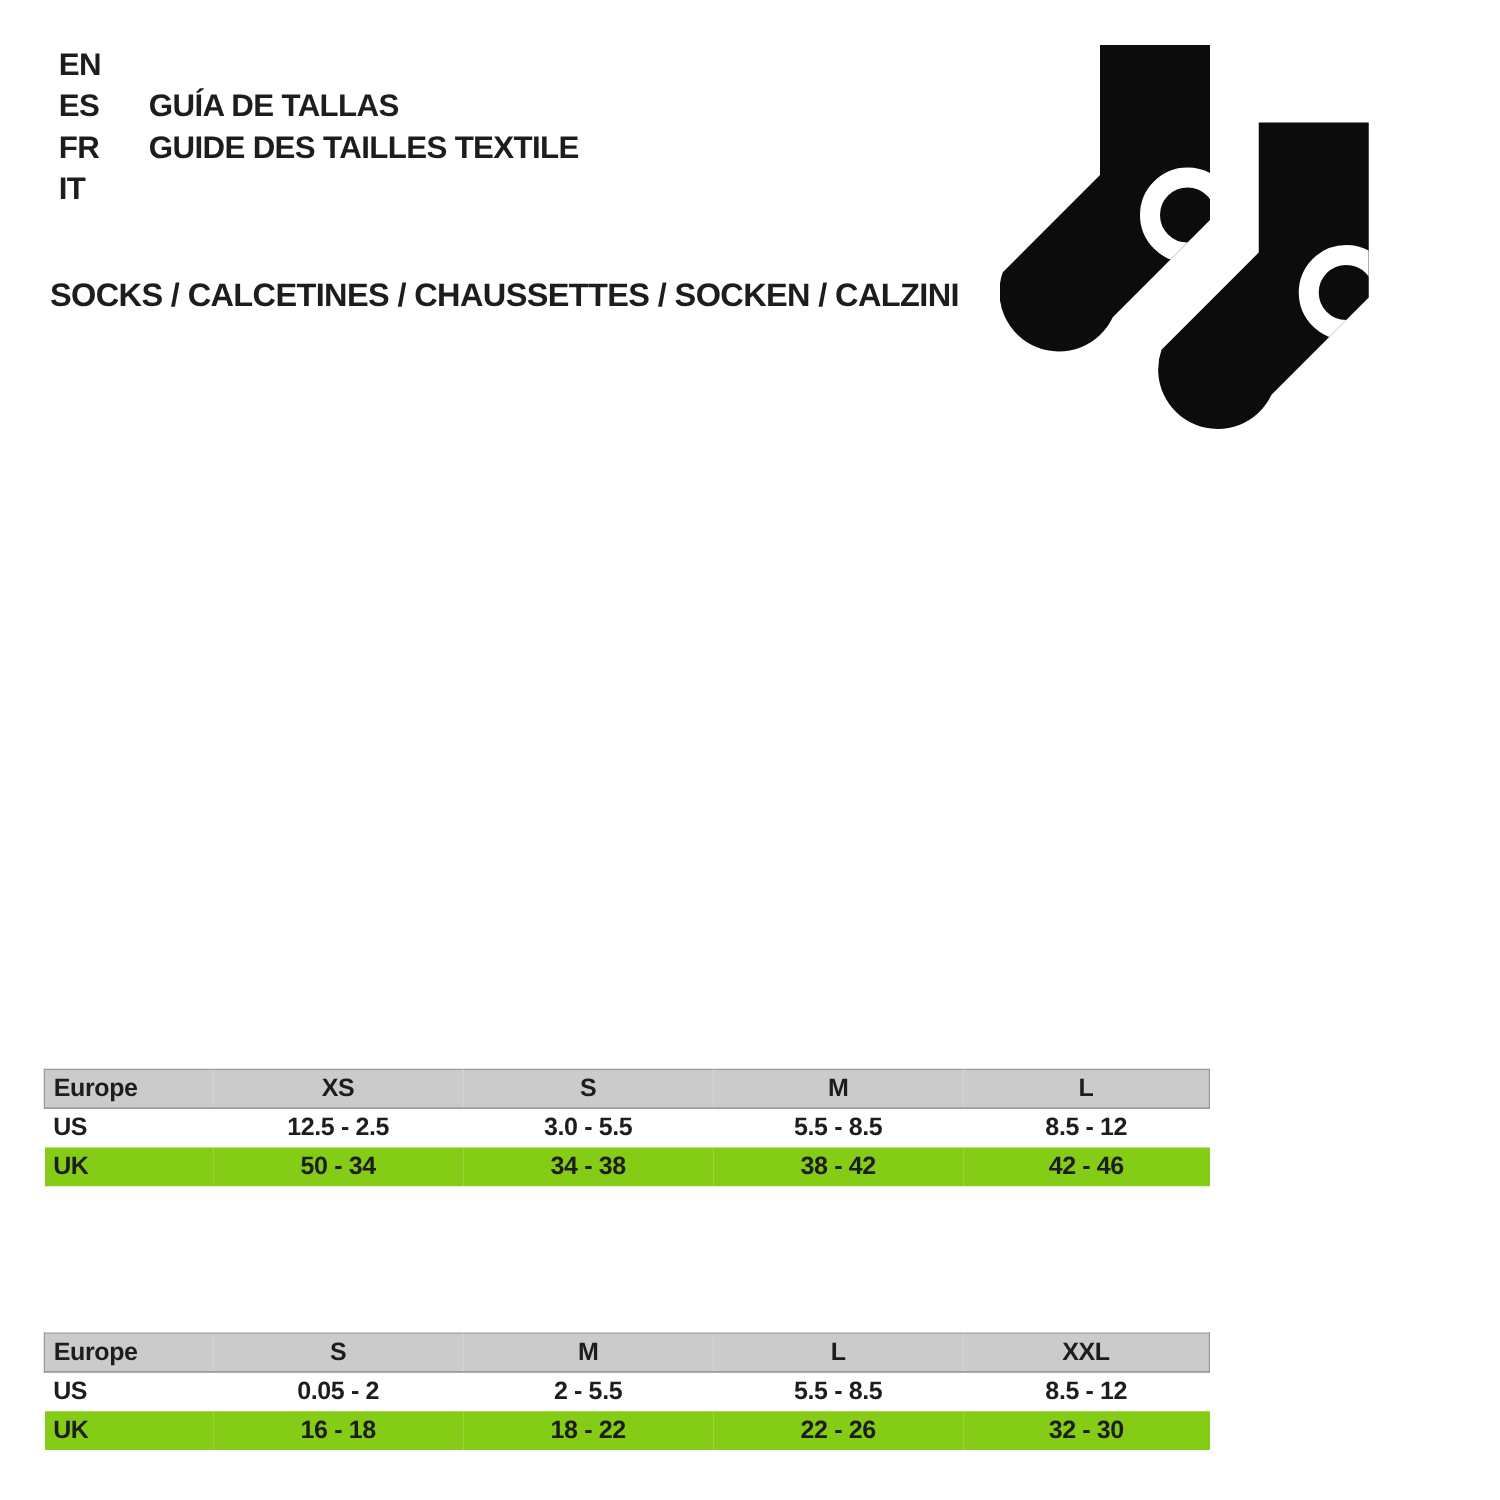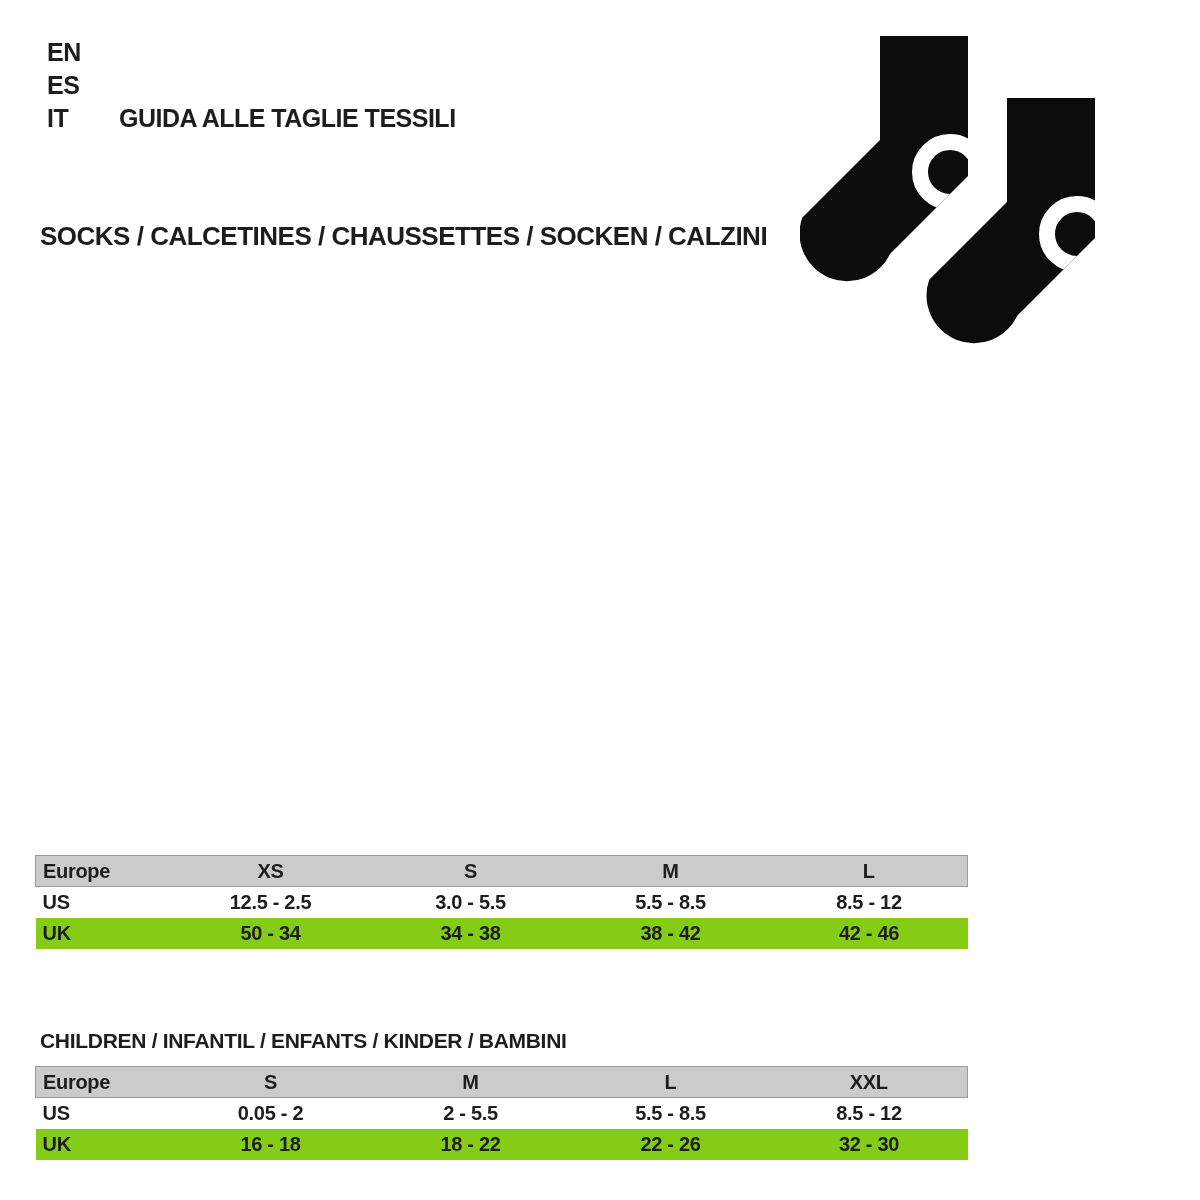--- a/index.html
+++ b/index.html
@@ -66,24 +66,28 @@
 <body>
 
 <div class="page">
 
   <div class="lang-list">
     <div class="lang-row">
       <span class="lang-code">EN</span>
     </div>
     <div class="lang-row">
       <span class="lang-code">ES</span>
+      <span class="lang-title">GUÍA DE TALLAS</span>
+    </div>
+    <div class="lang-row">
+      <span class="lang-code">FR</span>
+      <span class="lang-title">GUIDE DES TAILLES TEXTILE</span>
     </div>
     <div class="lang-row">
       <span class="lang-code">IT</span>
-      <span class="lang-title">GUIDA ALLE TAGLIE TESSILI</span>
     </div>
   </div>
 
   <div class="category-line">SOCKS / CALCETINES / CHAUSSETTES / SOCKEN / CALZINI</div>
 
   <div class="icon-wrap">
     <svg viewBox="0 0 320 330" xmlns="http://www.w3.org/2000/svg" aria-hidden="true">
       <defs>
         <clipPath id="sockClip">
           <path d="M40,0 H84 V70 L45.1,108.9 A23.8,23.8 0 0 1 1.1,90.9 L40,52 Z"></path>
@@ -126,21 +130,20 @@
       <tr class="alt">
         <td class="label-col">UK</td>
         <td>50 - 34</td>
         <td>34 - 38</td>
         <td>38 - 42</td>
         <td>42 - 46</td>
       </tr>
     </tbody>
   </table>
 
-  <div class="section-title children">CHILDREN / INFANTIL / ENFANTS / KINDER / BAMBINI</div>
   <table class="size-table children">
     <colgroup>
       <col style="width:135px">
         <col style="width:200px">
         <col style="width:200px">
         <col style="width:200px">
         <col style="width:197px">
     </colgroup>
     <thead>
       <tr>

